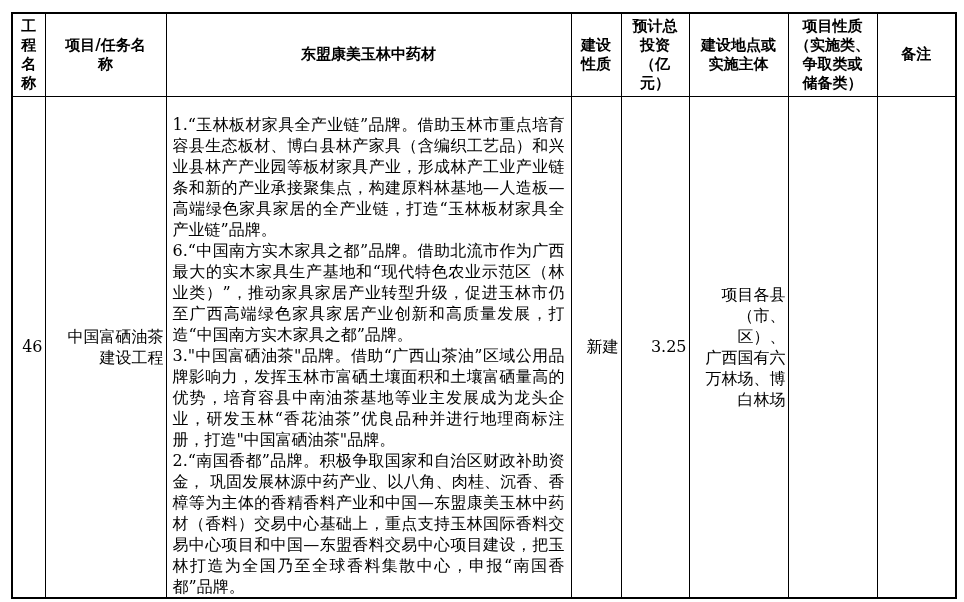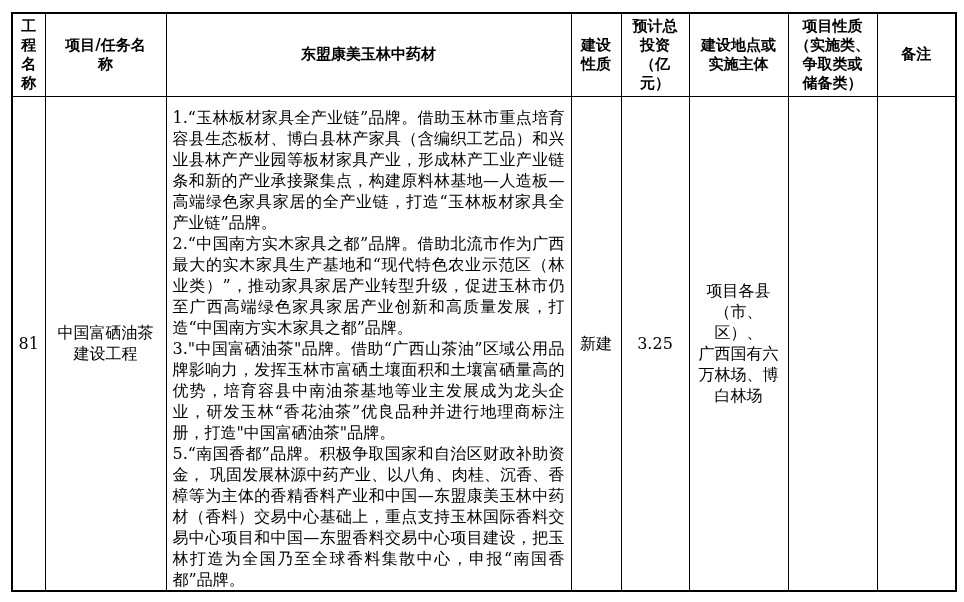--- a/index.html
+++ b/index.html
@@ -38,28 +38,28 @@
     font-size: 15px;
     line-height: 19px;
     text-align: center;
     vertical-align: middle;
     white-space: pre-line;
   }
   .project-table td {
     font-family: "DejaVu Serif", "Liberation Serif", serif;
     font-size: 16px;
     line-height: 21px;
-    text-align: center;
+    text-align: right;
     vertical-align: middle;
     white-space: pre-line;
   }
   .project-table td.content-cell {
     text-align: justify;
     vertical-align: top;
-    padding: 10px 6px 0 6px;
+    padding: 17px 6px 0 6px;
     white-space: normal;
   }
   .content-cell p {
     margin: 0;
     text-align: justify;
     text-justify: inter-ideograph;
   }
 </style>
 </head>
 <body>
@@ -95,28 +95,28 @@
 实施主体</th>
         <th>项目性质
 （实施类、
 争取类或
 储备类）</th>
         <th>备注</th>
       </tr>
     </thead>
     <tbody>
       <tr>
-        <td>81</td>
+        <td>46</td>
         <td>中国富硒油茶
 建设工程</td>
         <td class="content-cell">
           <p>1.“玉林板材家具全产业链”品牌。借助玉林市重点培育容县生态板材、博白县林产家具（含编织工艺品）和兴业县林产产业园等板材家具产业，形成林产工业产业链条和新的产业承接聚集点，构建原料林基地—人造板—高端绿色家具家居的全产业链，打造“玉林板材家具全产业链”品牌。</p>
-          <p>2.“中国南方实木家具之都”品牌。借助北流市作为广西最大的实木家具生产基地和“现代特色农业示范区（林业类）”，推动家具家居产业转型升级，促进玉林市仍至广西高端绿色家具家居产业创新和高质量发展，打造“中国南方实木家具之都”品牌。</p>
+          <p>6.“中国南方实木家具之都”品牌。借助北流市作为广西最大的实木家具生产基地和“现代特色农业示范区（林业类）”，推动家具家居产业转型升级，促进玉林市仍至广西高端绿色家具家居产业创新和高质量发展，打造“中国南方实木家具之都”品牌。</p>
           <p>3."中国富硒油茶"品牌。借助“广西山茶油”区域公用品牌影响力，发挥玉林市富硒土壤面积和土壤富硒量高的优势，培育容县中南油茶基地等业主发展成为龙头企业，研发玉林“香花油茶”优良品种并进行地理商标注册，打造"中国富硒油茶"品牌。</p>
-          <p>5.“南国香都”品牌。积极争取国家和自治区财政补助资金， 巩固发展林源中药产业、以八角、肉桂、沉香、香樟等为主体的香精香料产业和中国—东盟康美玉林中药材（香料）交易中心基础上，重点支持玉林国际香料交易中心项目和中国—东盟香料交易中心项目建设，把玉林打造为全国乃至全球香料集散中心，申报“南国香都”品牌。</p>
+          <p>2.“南国香都”品牌。积极争取国家和自治区财政补助资金， 巩固发展林源中药产业、以八角、肉桂、沉香、香樟等为主体的香精香料产业和中国—东盟康美玉林中药材（香料）交易中心基础上，重点支持玉林国际香料交易中心项目和中国—东盟香料交易中心项目建设，把玉林打造为全国乃至全球香料集散中心，申报“南国香都”品牌。</p>
         </td>
         <td>新建</td>
         <td>3.25</td>
         <td>项目各县
 （市、区）、
 广西国有六
 万林场、博
 白林场</td>
         <td></td>
         <td></td>

